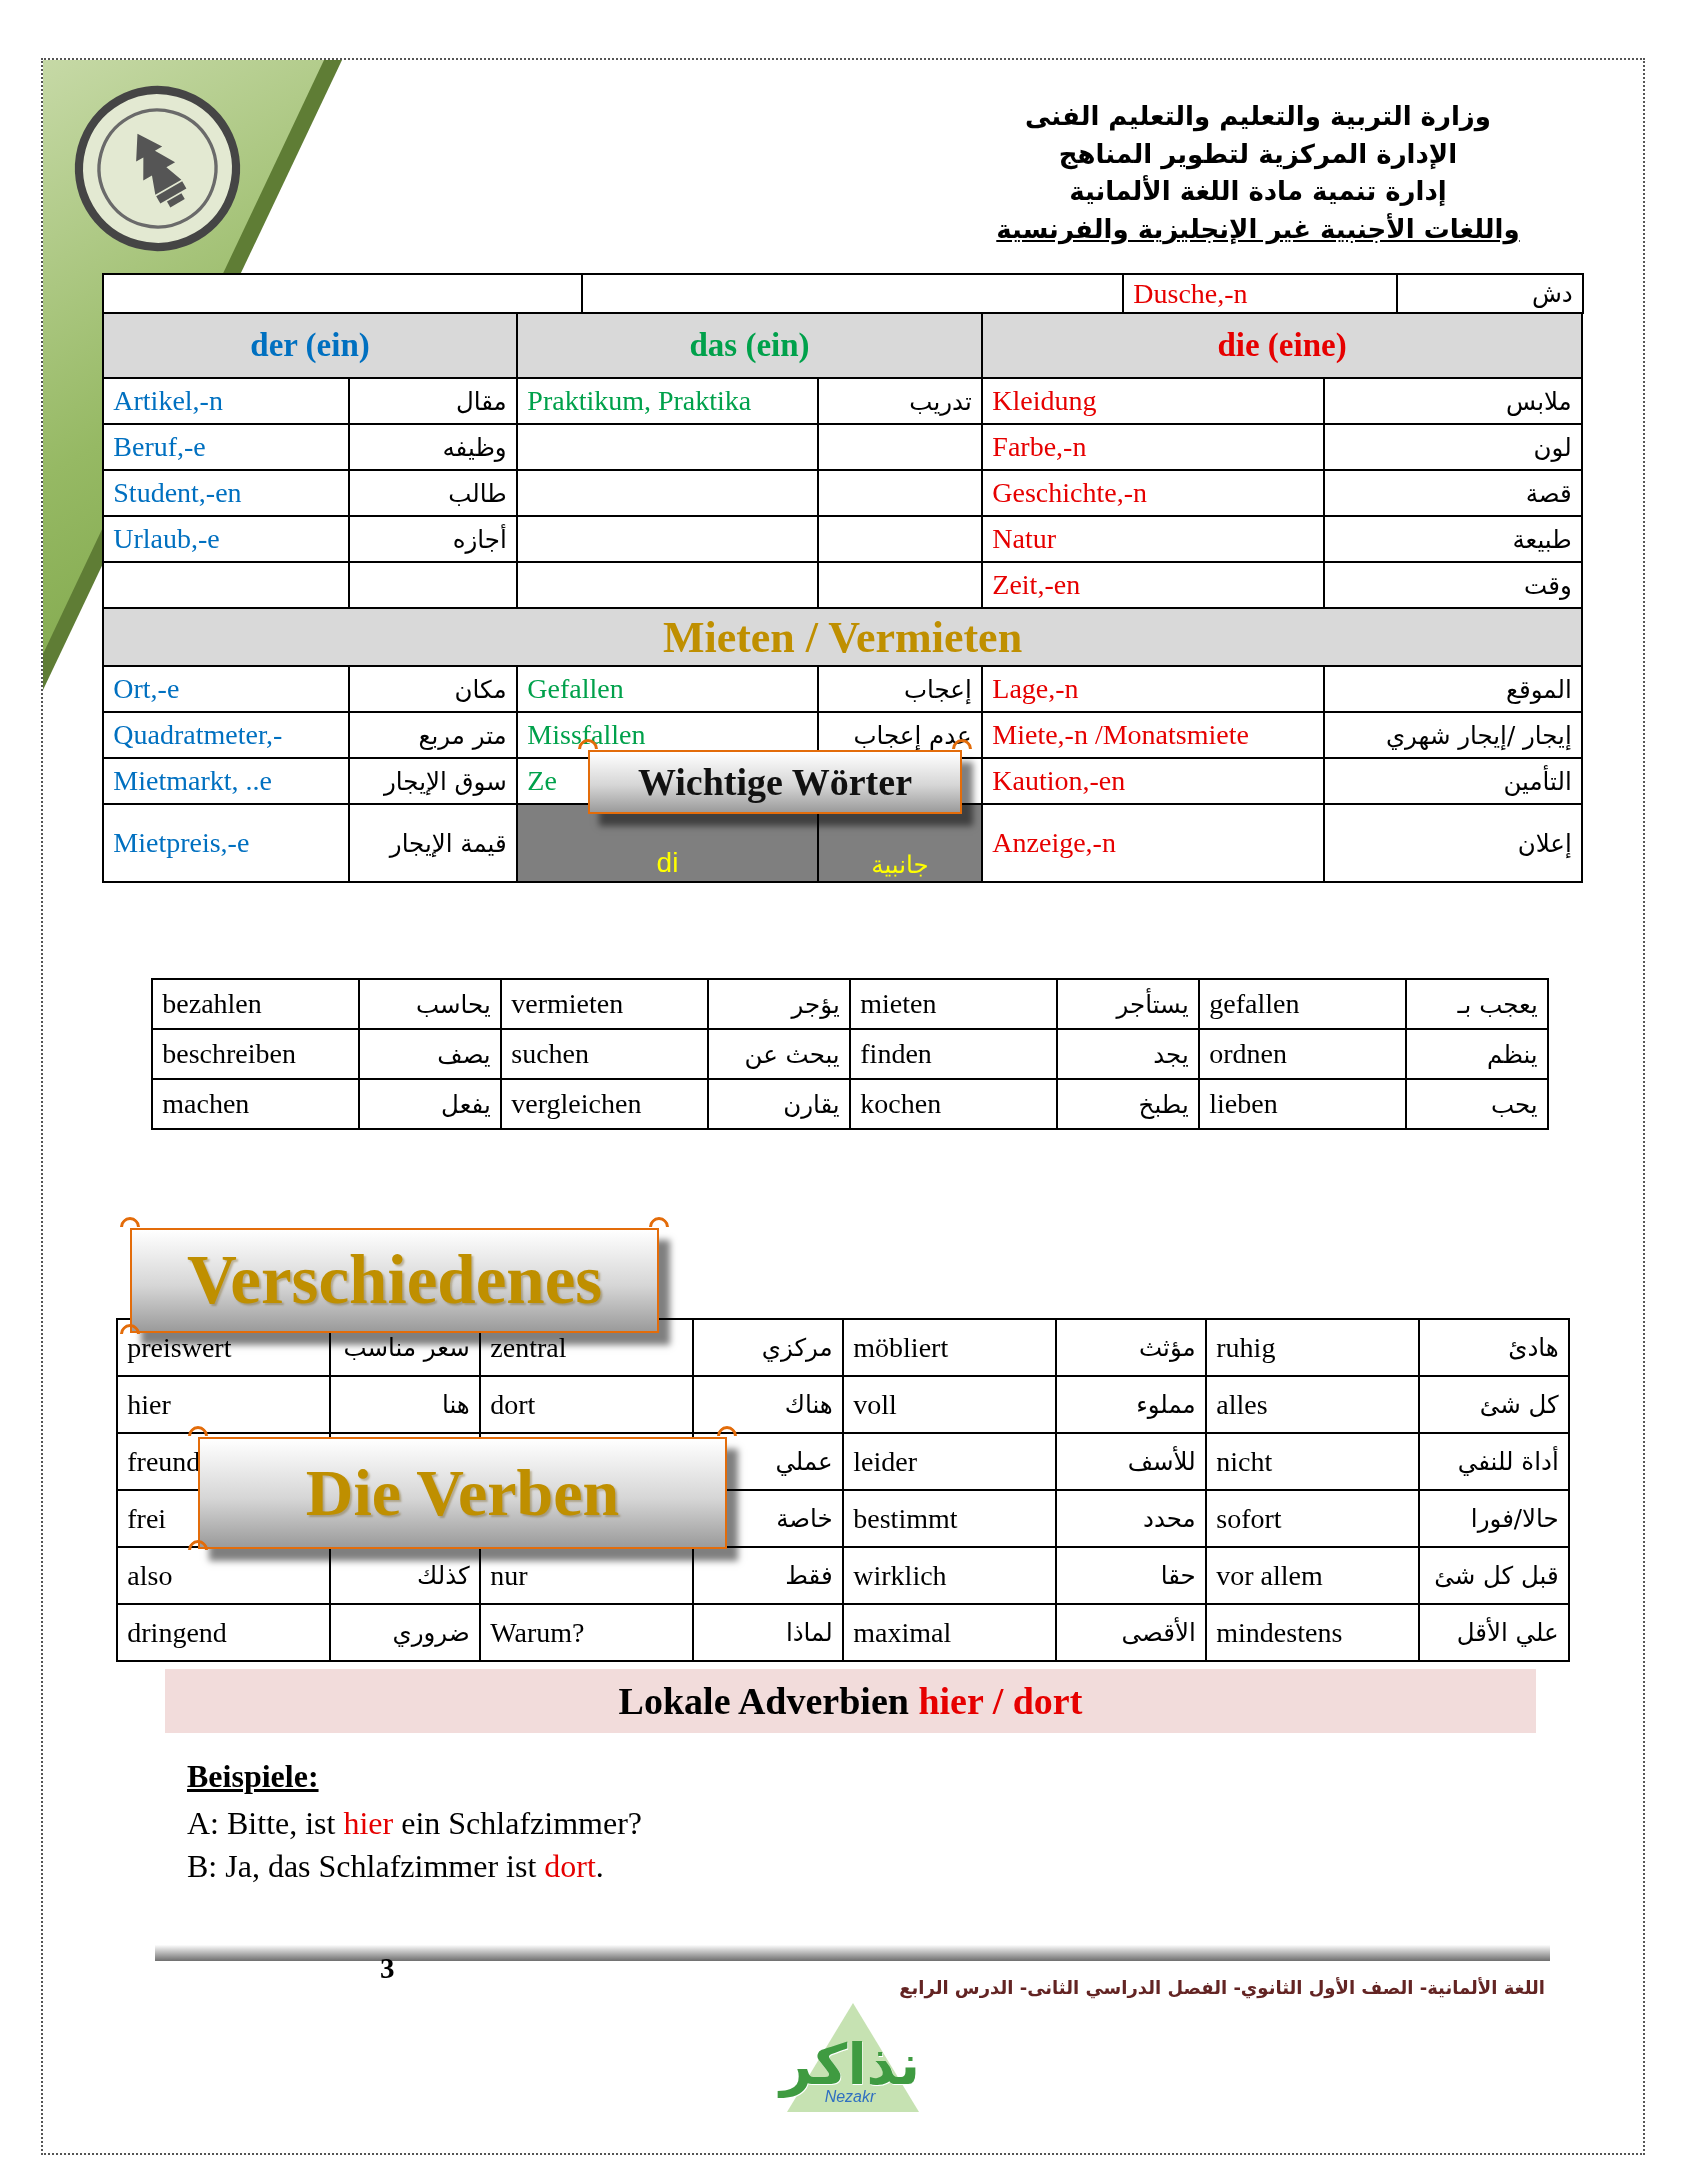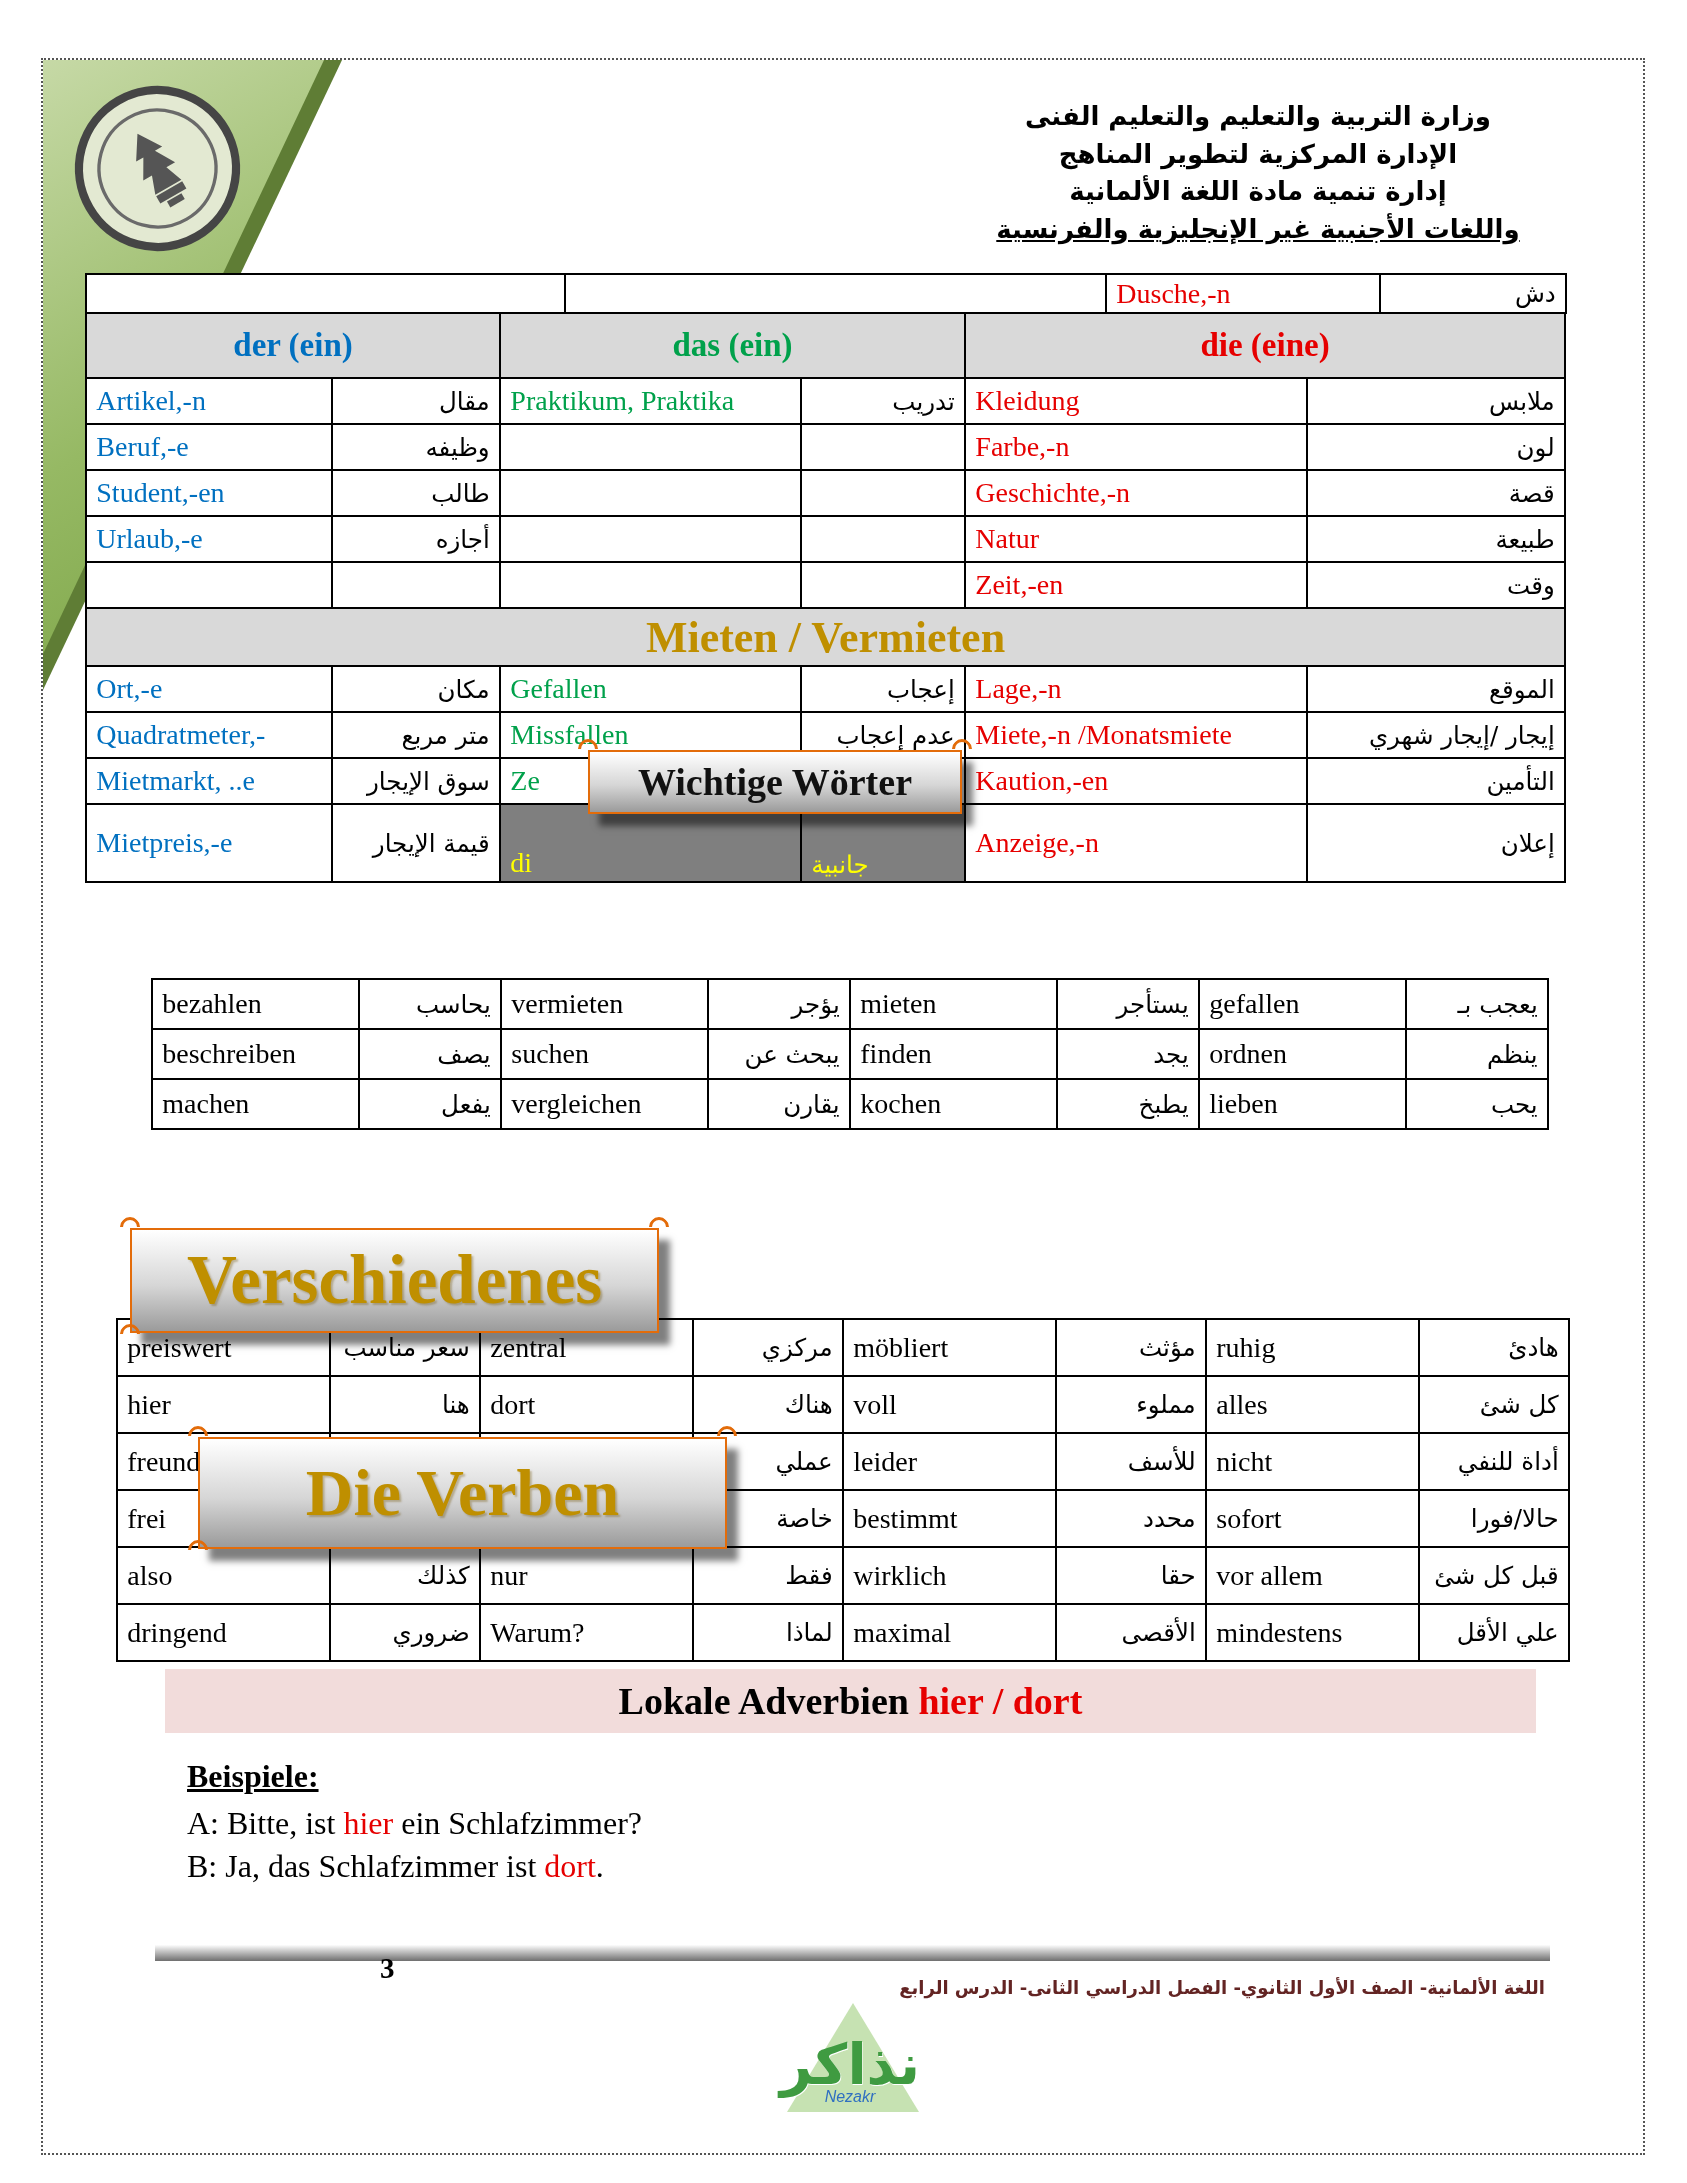--- a/index.html
+++ b/index.html
@@ -28,32 +28,32 @@
   table { border-collapse:collapse; table-layout:fixed; background:#fff; }
   td, th { border:2px solid #000; padding:2.6px 9.3px; font-size:28px; overflow:hidden; vertical-align:middle; }
   .de { text-align:left; font-family:"Liberation Serif", serif; }
   .de-black { text-align:left; color:#000; font-family:"Liberation Serif", serif; }
   .ar { text-align:right; direction:rtl; font-family:"DejaVu Sans", sans-serif; font-size:24.5px; }
   .c-der { color:var(--der-blue); }
   .c-das { color:var(--das-green); }
   .c-die { color:var(--die-red); }
   .red   { color:var(--die-red); }
 
-  .vocab-wrap { position:absolute; left:85px; top:273px; width:1479px; z-index:3; }
+  .vocab-wrap { position:absolute; left:102px; top:273px; width:1479px; z-index:3; }
   .pre-table { width:1479px; }
   .pre-table td { height:38px; }
   .main-table { width:1479px; margin-top:-2px; }
   .main-table td { height:46px; }
   .main-table .hdr th { height:65px; background:var(--table-header-bg); text-align:center;
                         font-size:33px; font-weight:bold; }
   .section-row { background:var(--table-header-bg); color:var(--gold); text-align:center;
                  font-weight:bold; font-size:44px; height:48px; }
   .row-tall td { height:78px; }
   .cell-gray { background:var(--gray-cell-bg); color:var(--gray-cell-text) !important;
-               text-align:left; vertical-align:bottom; font-family:Liberation Serif, serif;margin-left:28px; }
+               text-align:center; vertical-align:bottom; font-family:Liberation Sans, sans-serif;margin-left:28px; }
 
   .verbs-table { position:absolute; left:151px; top:978px; width:1397px; z-index:3; }
   .verbs-table td { height:50px; }
 
   .misc-table { position:absolute; left:116px; top:1318px; width:1450px; z-index:3; }
   .misc-table td { height:57px; }
 
   
   .ribbon { position:absolute; z-index:6; display:flex; align-items:center; justify-content:center;
             font-weight:bold; font-family:"Liberation Serif", serif;

